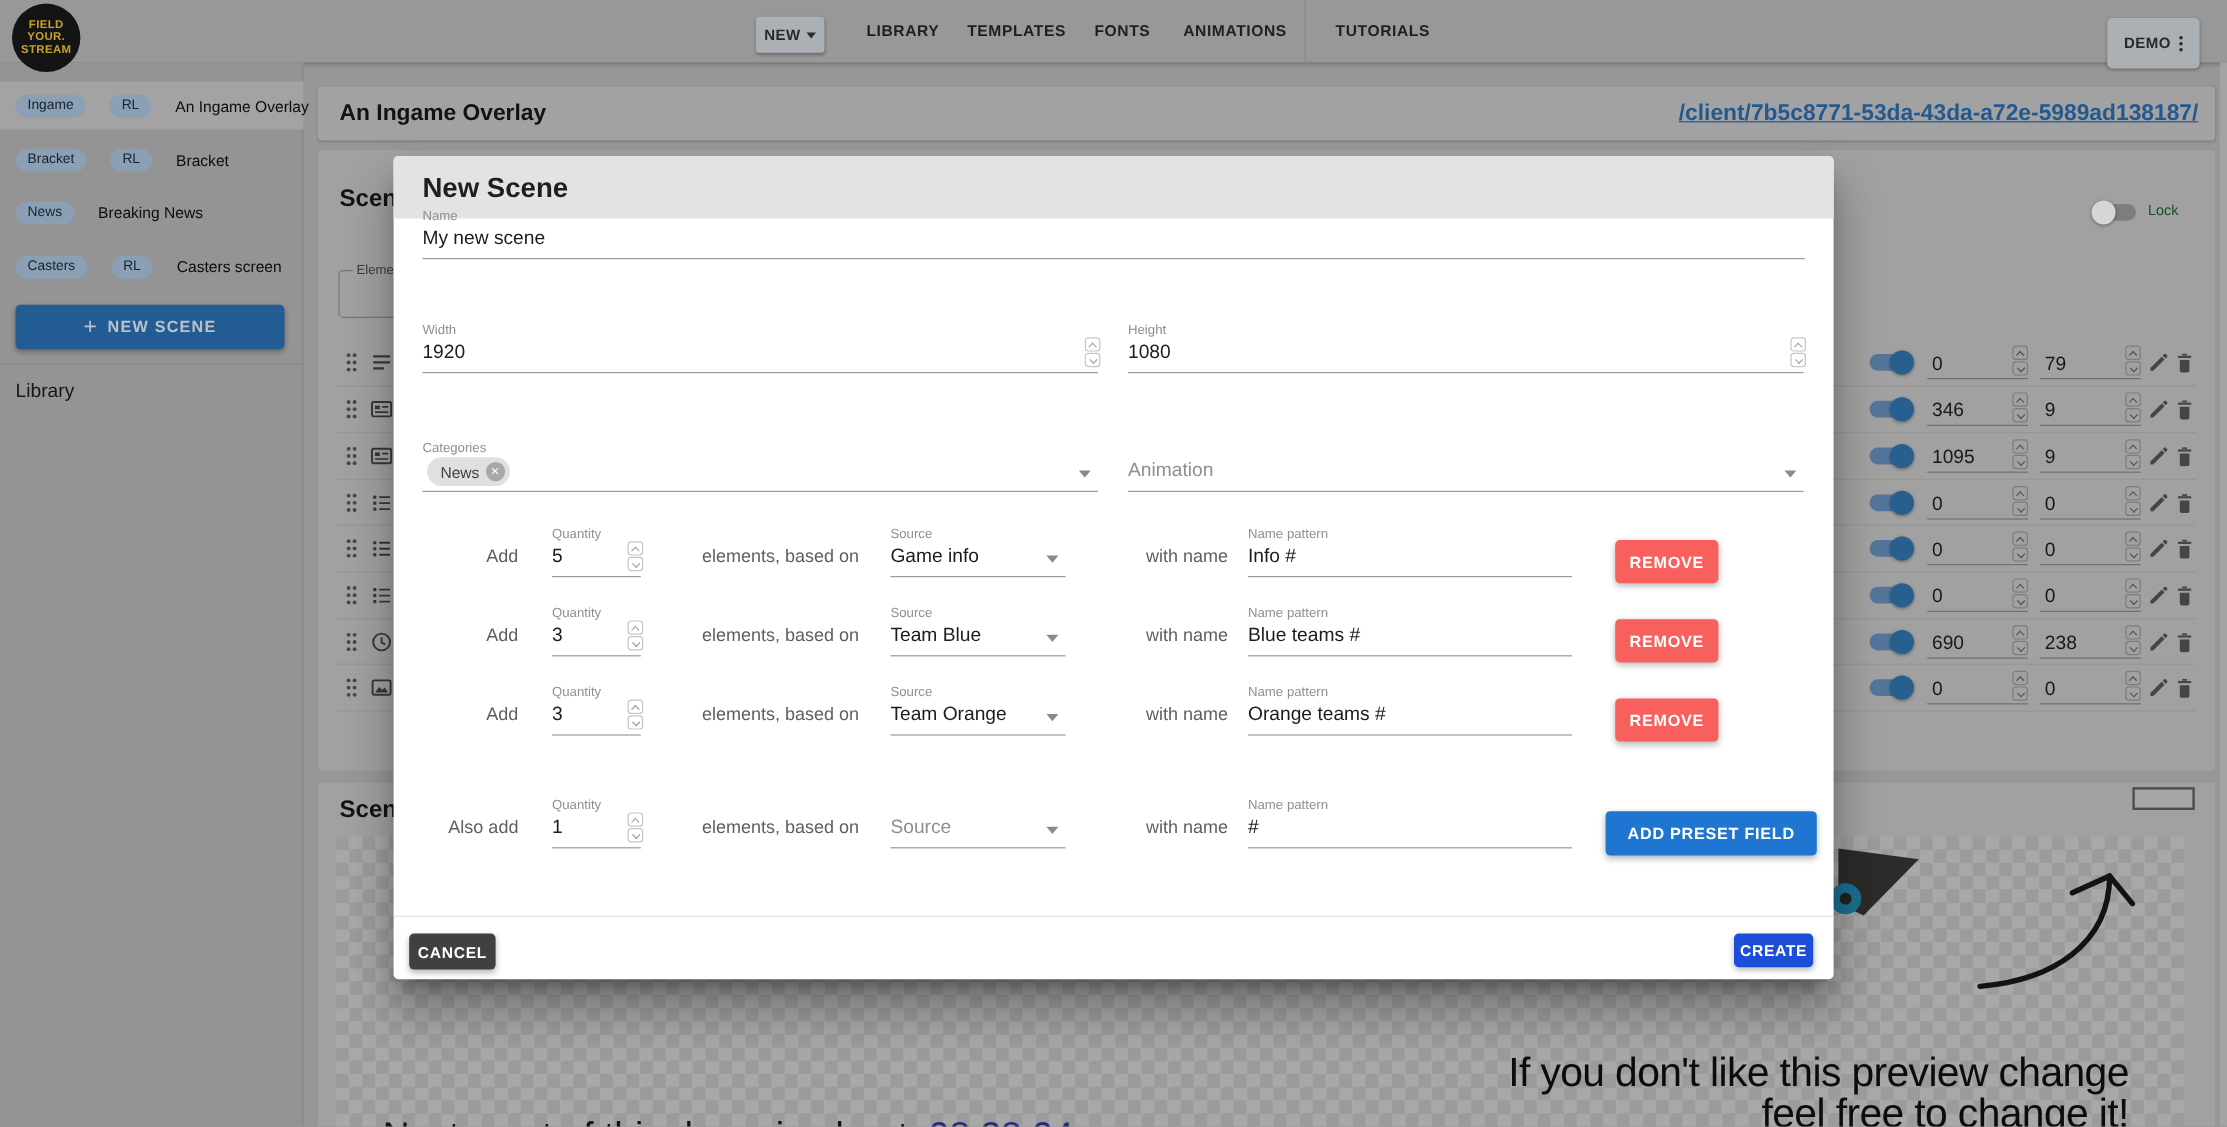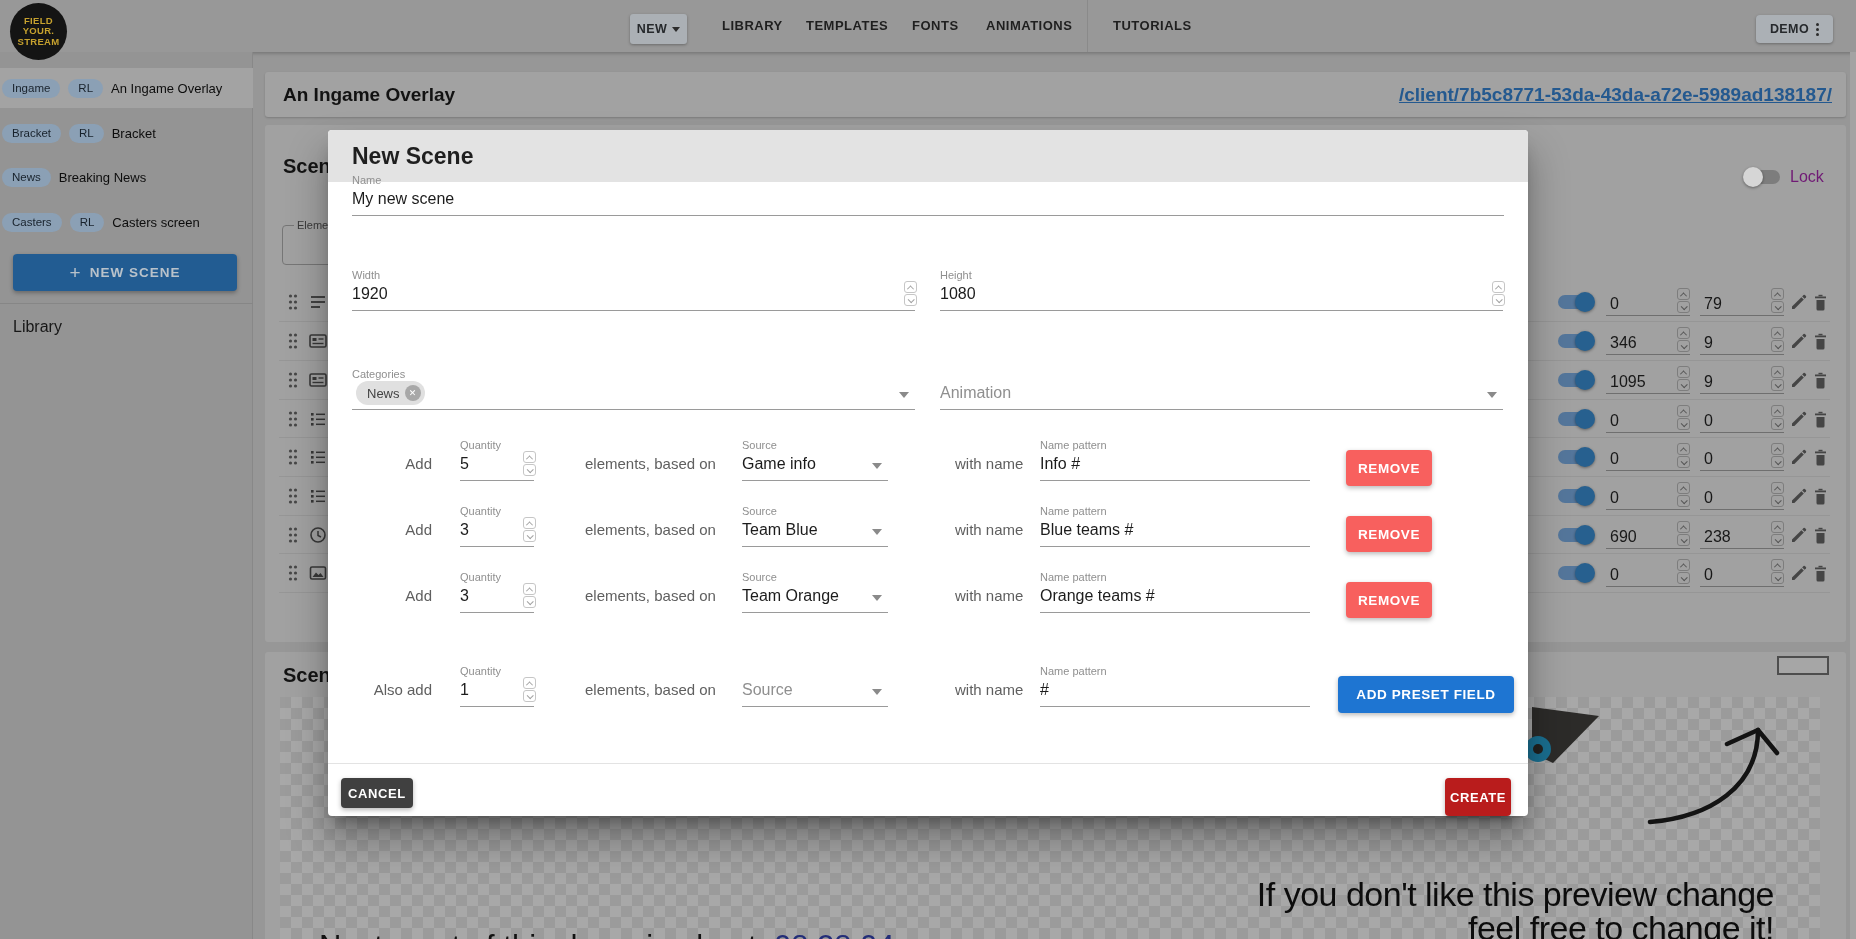--- a/index.html
+++ b/index.html
@@ -8,32 +8,32 @@
   #screen{position:relative;width:1856px;height:939px;background:#979797;overflow:hidden}
 
   
   .topnav{position:absolute;left:0;top:0;width:1856px;height:52px;background:#989898;box-shadow:0 1px 4px rgba(0,0,0,.28)}
   .logo{position:absolute;left:10px;top:3px;width:57px;height:57px;border-radius:50%;background:#141414;z-index:40;
         display:flex;flex-direction:column;align-items:center;justify-content:center;line-height:1.06}
   .logo span{color:#c6a12e;font-size:9.5px;font-weight:bold;letter-spacing:.3px}
   .navchip{position:absolute;background:#abb0b5;border-radius:3px;box-shadow:0 1px 3px rgba(0,0,0,.3);
            display:flex;align-items:center;justify-content:center;gap:5px;font-size:12.5px;font-weight:bold;color:#26292c;letter-spacing:.4px;cursor:pointer}
   #newChip{left:630px;top:14px;width:57px;height:30px}
-  #demoChip{left:1756px;top:15px;width:77px;height:28px;border-radius:4px}
+  #demoChip{left:1756px;top:15px;width:77px;height:42px;border-radius:4px}
   .dn-arrow{width:0;height:0;border-left:4px solid transparent;border-right:4px solid transparent;border-top:5px solid #2c2c2c}
   .kebab{display:inline-flex;flex-direction:column;gap:2px;margin-left:2px}
   .kebab i{width:3px;height:3px;border-radius:50%;background:#2c2c2c}
   .navitem{position:absolute;top:0;height:52px;line-height:52px;font-size:13px;font-weight:bold;color:#1f1f1f;letter-spacing:.5px;cursor:pointer}
   #ni0{left:722px}#ni1{left:806px}#ni2{left:912px}#ni3{left:986px}#ni4{left:1113px}
   .navdiv{position:absolute;left:1087px;top:0;width:1px;height:52px;background:#8a8a8a}
   .scrollstrip{position:absolute;right:0;top:52px;width:6px;height:887px;background:#a3a3a3}
 
   
   .sidebar{position:absolute;left:0;top:52px;width:253px;height:887px;background:#949494;border-right:1px solid #888}
-  .scene-item{position:absolute;left:0;width:253px;height:40px;display:flex;align-items:center;padding-left:2px;gap:8px;cursor:pointer}
+  .scene-item{position:absolute;left:0;width:253px;height:40px;display:flex;align-items:center;padding-left:13px;gap:20px;cursor:pointer}
   .scene-item.selected{background:#a3a3a3}
   .schip{height:19px;border-radius:10px;background:#8ba0b5;color:#18222c;font-size:11.5px;display:inline-flex;align-items:center;padding:0 10px;white-space:nowrap}
   .slabel{font-size:13px;color:#0d0d0d;white-space:nowrap}
   .newscene{position:absolute;left:13px;top:202px;width:224px;height:37px;background:#225c92;border-radius:4px;border:none;
             color:#b9c2ca;font-weight:bold;font-size:13.5px;letter-spacing:1px;display:flex;align-items:center;justify-content:center;gap:8px;
             box-shadow:0 2px 4px rgba(0,0,0,.3);cursor:pointer;font-family:inherit}
   .plus-icon::before{content:"+";font-size:19px;font-weight:normal}
   .sidediv{position:absolute;left:0;top:251px;width:253px;height:1px;background:#868686}
   .libhead{position:absolute;left:13px;top:266px;font-size:16px;color:#171717}
 
@@ -41,21 +41,21 @@
   .hcard{position:absolute;left:265px;top:72px;width:1581px;height:45px;background:#a2a2a2;border-radius:3px;box-shadow:0 1px 2px rgba(0,0,0,.18);
          display:flex;align-items:center;justify-content:space-between;padding:0 14px 0 18px}
   .htitle{font-size:19px;font-weight:bold;color:#121212}
   .hlink{font-size:19px;font-weight:bold;color:#24598f;text-decoration:underline;cursor:pointer}
 
   
   .ecard{position:absolute;left:265px;top:125px;width:1581px;height:517px;background:#a1a1a1;border-radius:3px}
   .ptitle{position:absolute;left:18px;font-size:20px;font-weight:bold;color:#141414}
   .efieldset{position:absolute;left:17px;top:100px;width:92px;height:40px;border:1px solid #767676;border-radius:4px}
   .efieldset .flegend{position:absolute;left:11px;top:-7px;font-size:11px;color:#3a3a3a;background:#a1a1a1;padding:0 3px}
-  .locklabel{position:absolute;left:1525px;top:43px;font-size:16px;color:#701a75}
+  .locklabel{position:absolute;left:1525px;top:43px;font-size:12px;color:#14532d}
   .tgl{position:absolute;width:34px;height:14px;border-radius:7px;background:#54769b;cursor:pointer}
   .tgl::after{content:"";position:absolute;width:20px;height:20px;border-radius:50%;background:#27608f;top:-3px;right:-3px;box-shadow:0 1px 3px rgba(0,0,0,.4)}
   .tgl.off{background:#7d7d7d}
   .tgl.off::after{left:-3px;right:auto;background:#d6d6d6}
   .el-row{position:absolute;left:0;width:1581px;height:40px}
   .rowsep{position:absolute;left:14px;right:16px;height:1px;background:#969696}
   .drag{position:absolute;left:23px;top:11px;cursor:grab}
   .eicon{position:absolute;left:44px;top:11px;color:#383838}
   .nfield{position:absolute;height:27px;width:84px;border-bottom:1px solid #6f6f6f;display:flex;align-items:flex-end;justify-content:space-between;padding:0 0 2px 4px}
   .nval{font-size:16px;color:#181818}
@@ -99,21 +99,21 @@
   .p-conn{left:257px}
   .p-src{left:414px;width:146px}
   .p-wn{left:627px}
   .p-pat{left:712px;width:270px}
   .btn{display:flex;align-items:center;justify-content:center;border:none;border-radius:4px;color:#fff;font-weight:bold;letter-spacing:.6px;
        box-shadow:0 2px 5px rgba(0,0,0,.28);cursor:pointer;font-family:inherit;font-size:13.5px}
   .btn-remove{position:absolute;left:1018px;top:11px;width:86px;height:36px;background:#f8605e}
   .btn-addpreset{position:absolute;left:1010px;top:11px;width:176px;height:37px;background:#1e75d2}
   .mfootdiv{position:absolute;left:0;top:633px;width:1200px;height:1px;background:#e3e3e3}
   .btn-cancel{position:absolute;left:13px;top:648px;width:72px;height:30px;background:#404040;font-size:13px}
-  .btn-create{position:absolute;left:1117px;top:648px;width:66px;height:38px;background:#b91c1c;font-size:13px}
+  .btn-create{position:absolute;left:1117px;top:648px;width:66px;height:28px;background:#1d4ed8;font-size:13px}
 </style>
 </head>
 <body>
 
 <div id="screen">
 
   <div class="topnav">
     <div class="navchip" id="newChip">
       <span>NEW</span>
       <span class="dn-arrow"></span>

